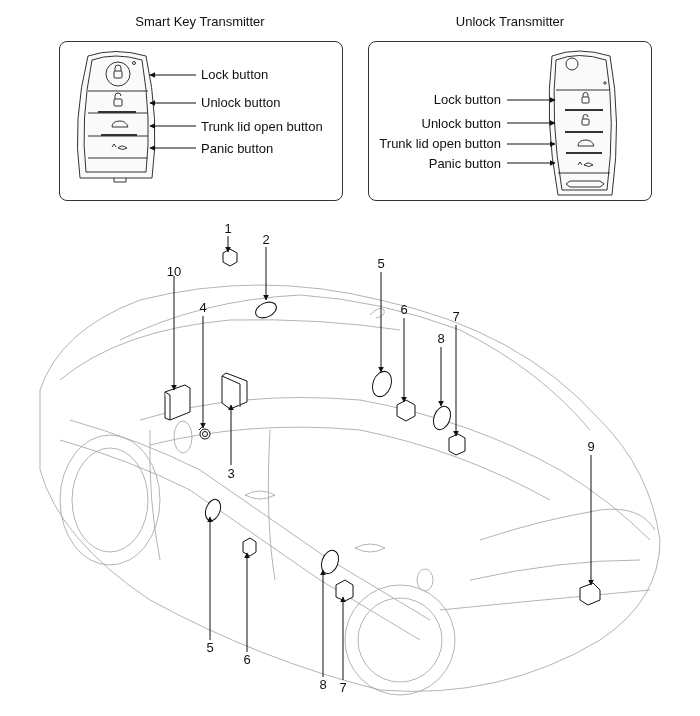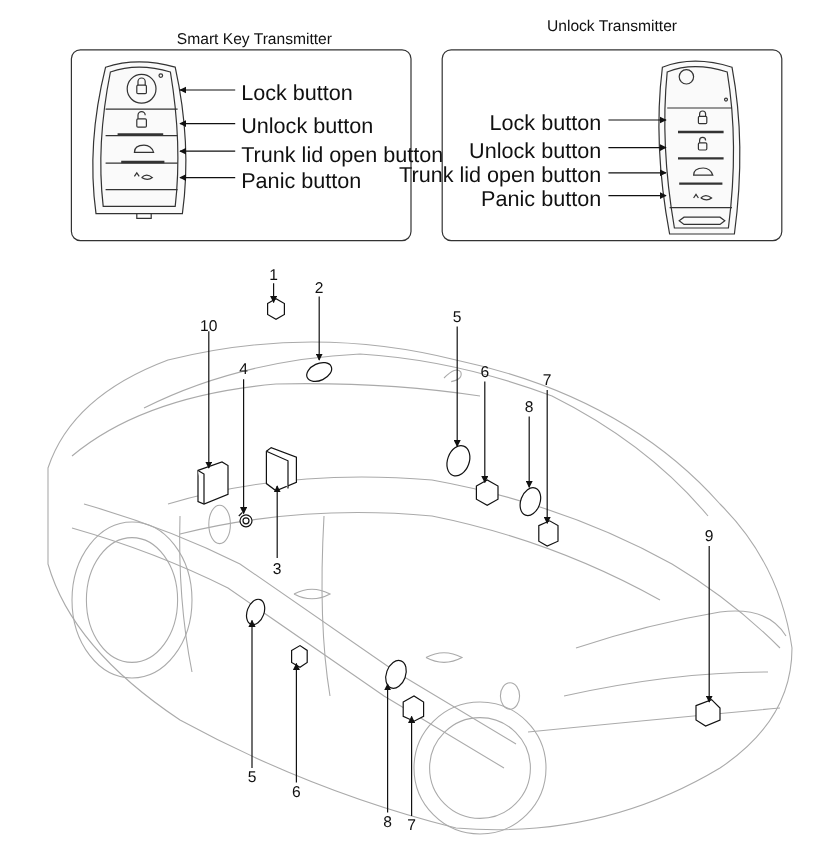--- a/index.html
+++ b/index.html
@@ -1,28 +1,28 @@
 <!DOCTYPE html>
 <html><head>
 <meta charset="utf-8">
 <style>
   html, body { margin: 0; padding: 0; background: #ffffff; }
   body { width: 700px; height: 716px; position: relative; overflow: hidden;
          font-family: "Liberation Sans", sans-serif; color: #111; }
   .panel-title { position: absolute; top: 14px; font-size: 13px; text-align: center; width: 300px; }
   .panel { position: absolute; top: 41px; width: 284px; height: 160px;
            border: 1.3px solid #333; border-radius: 8px; box-sizing: border-box; }
-  .lbl { position: absolute; font-size: 18px; white-space: nowrap; }
+  .lbl { position: absolute; font-size: 13px; white-space: nowrap; }
   svg { position: absolute; left: 0; top: 0; }
   .num { font-size: 13px; fill: #111; font-family: "Liberation Sans", sans-serif; }
 </style>
 </head>
 <body>
 
-<div class="panel-title" style="left:62px;margin-top:11px;">Smart Key Transmitter</div>
+<div class="panel-title" style="left:50px;">Smart Key Transmitter</div>
 <div class="panel" style="left:59px;"></div>
 <div class="lbl" style="left:201px; top:67px;">Lock button</div>
 <div class="lbl" style="left:201px; top:95px;">Unlock button</div>
 <div class="lbl" style="left:201px; top:119px;">Trunk lid open button</div>
 <div class="lbl" style="left:201px; top:141px;">Panic button</div>
 
 <div class="panel-title" style="left:360px;">Unlock Transmitter</div>
 <div class="panel" style="left:368px;"></div>
 <div class="lbl" style="right:199px; top:92px;">Lock button</div>
 <div class="lbl" style="right:199px; top:116px;">Unlock button</div>

